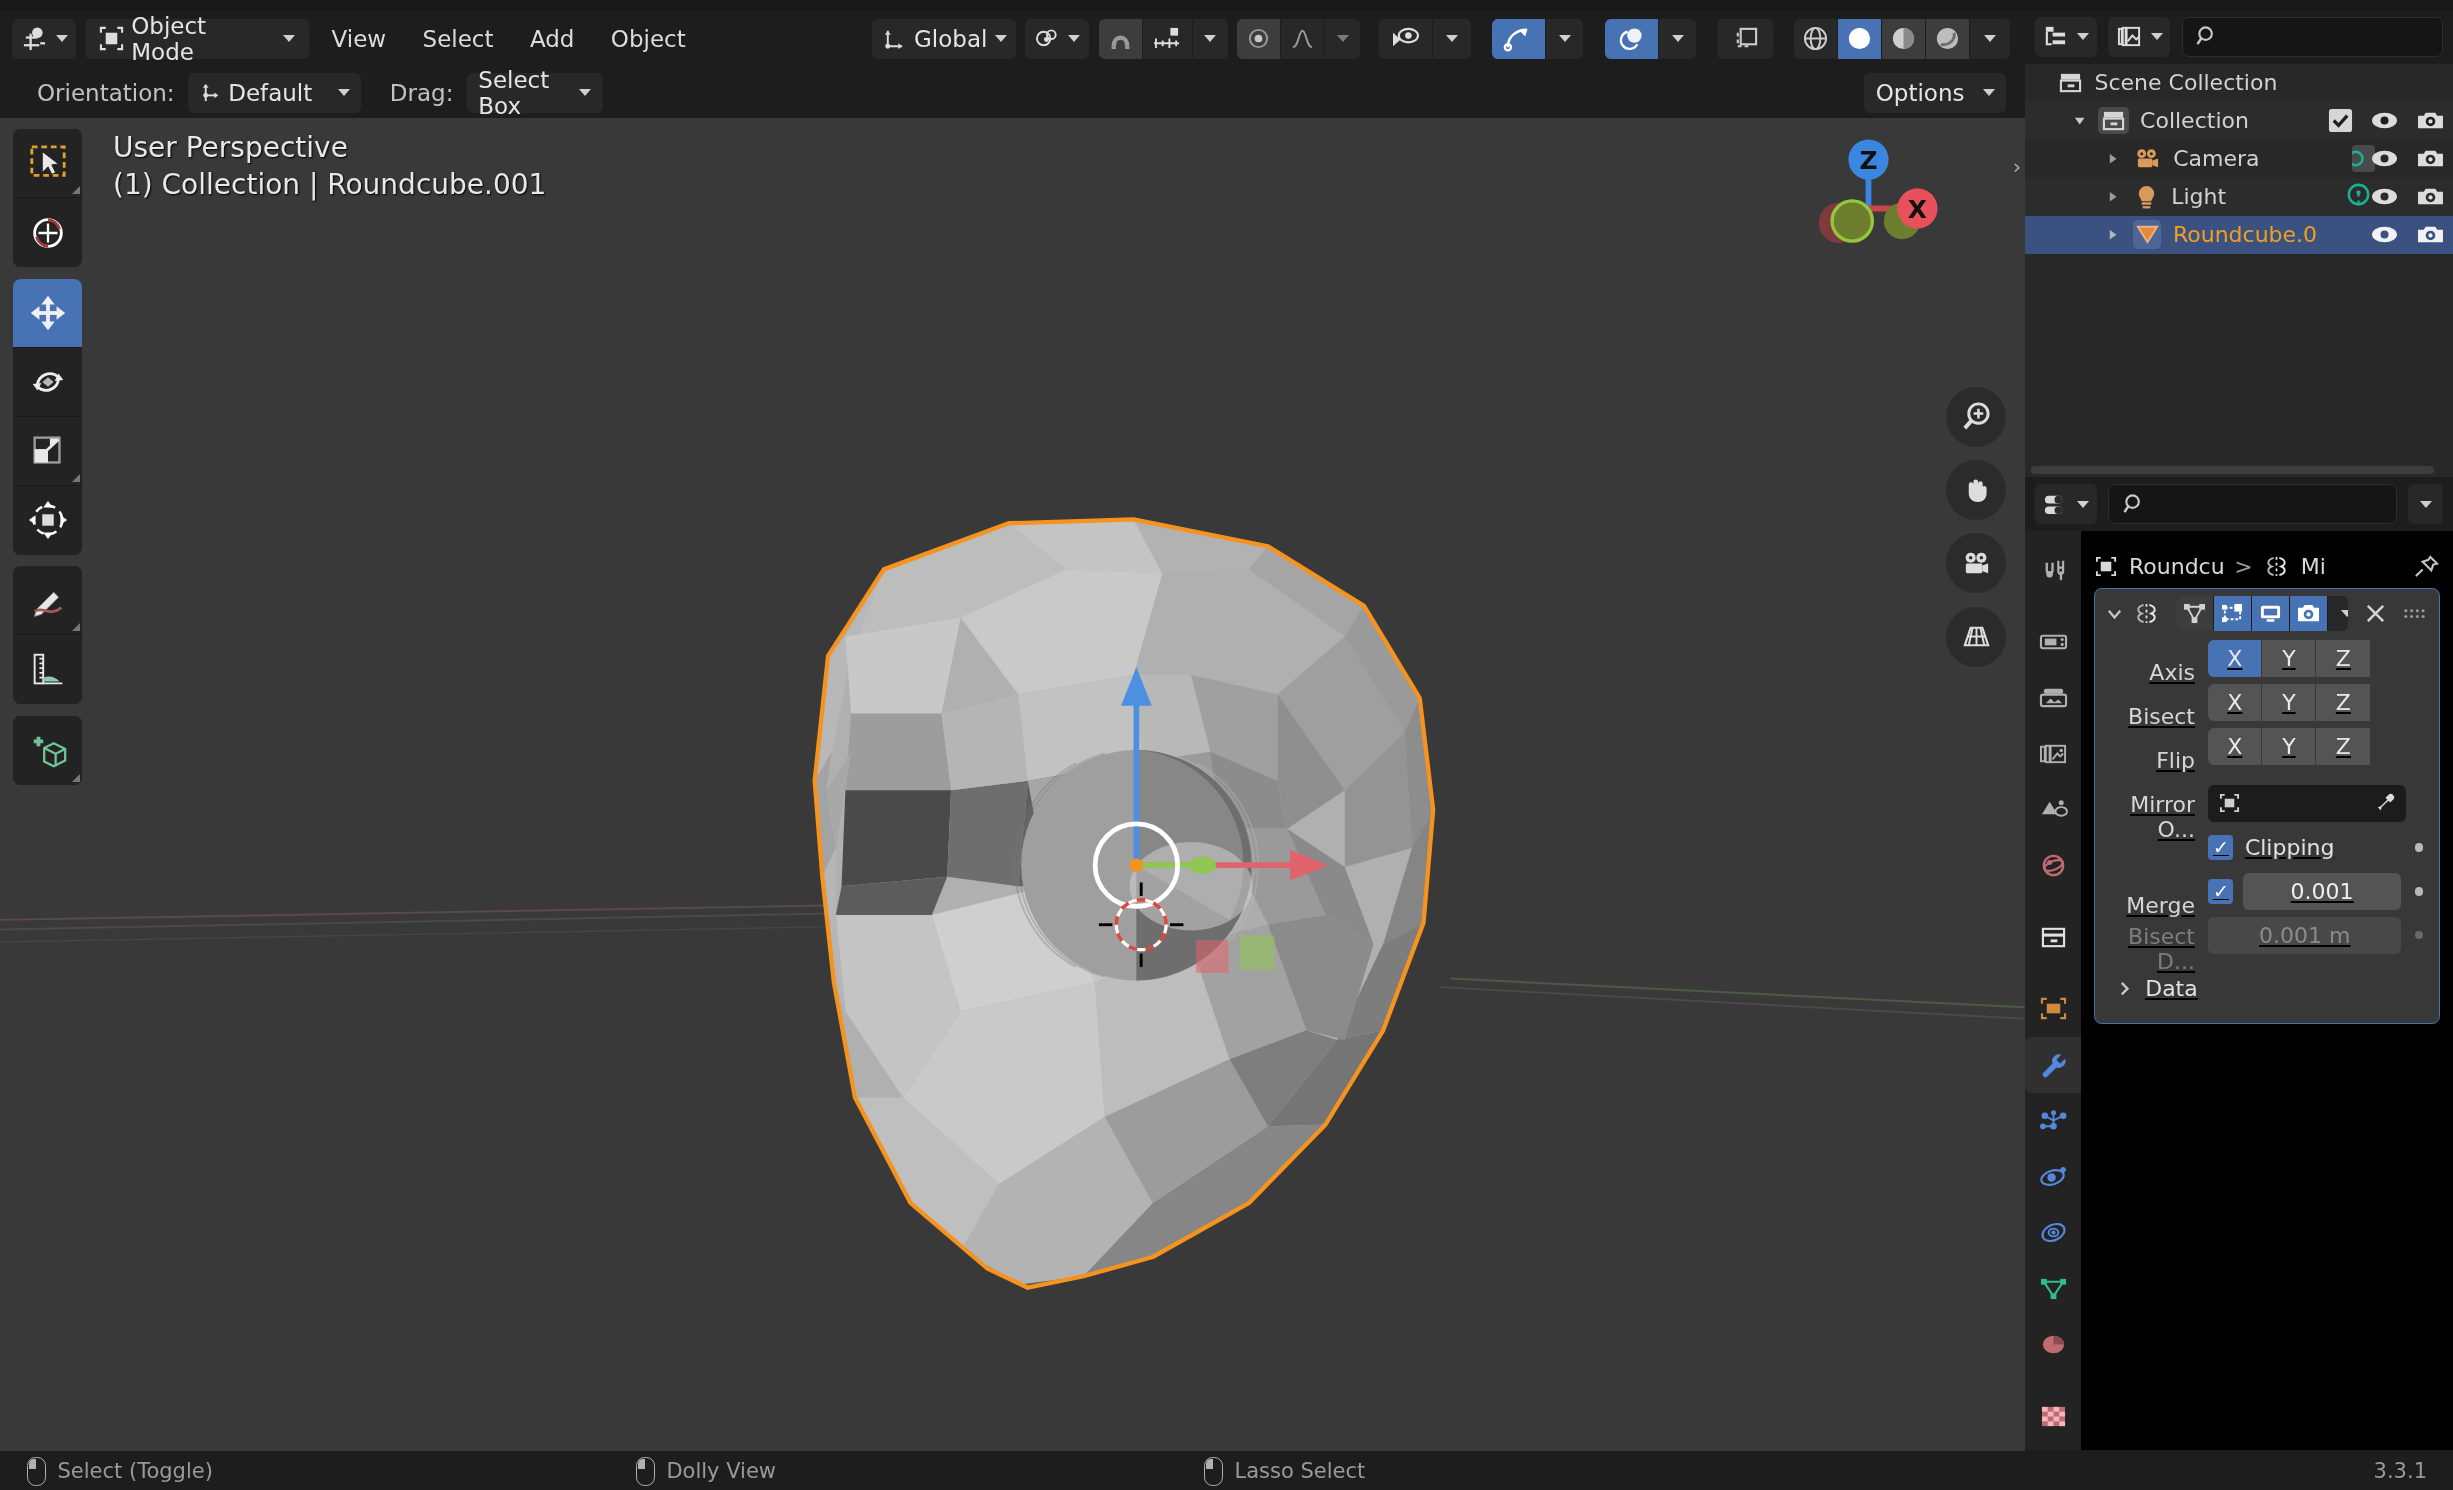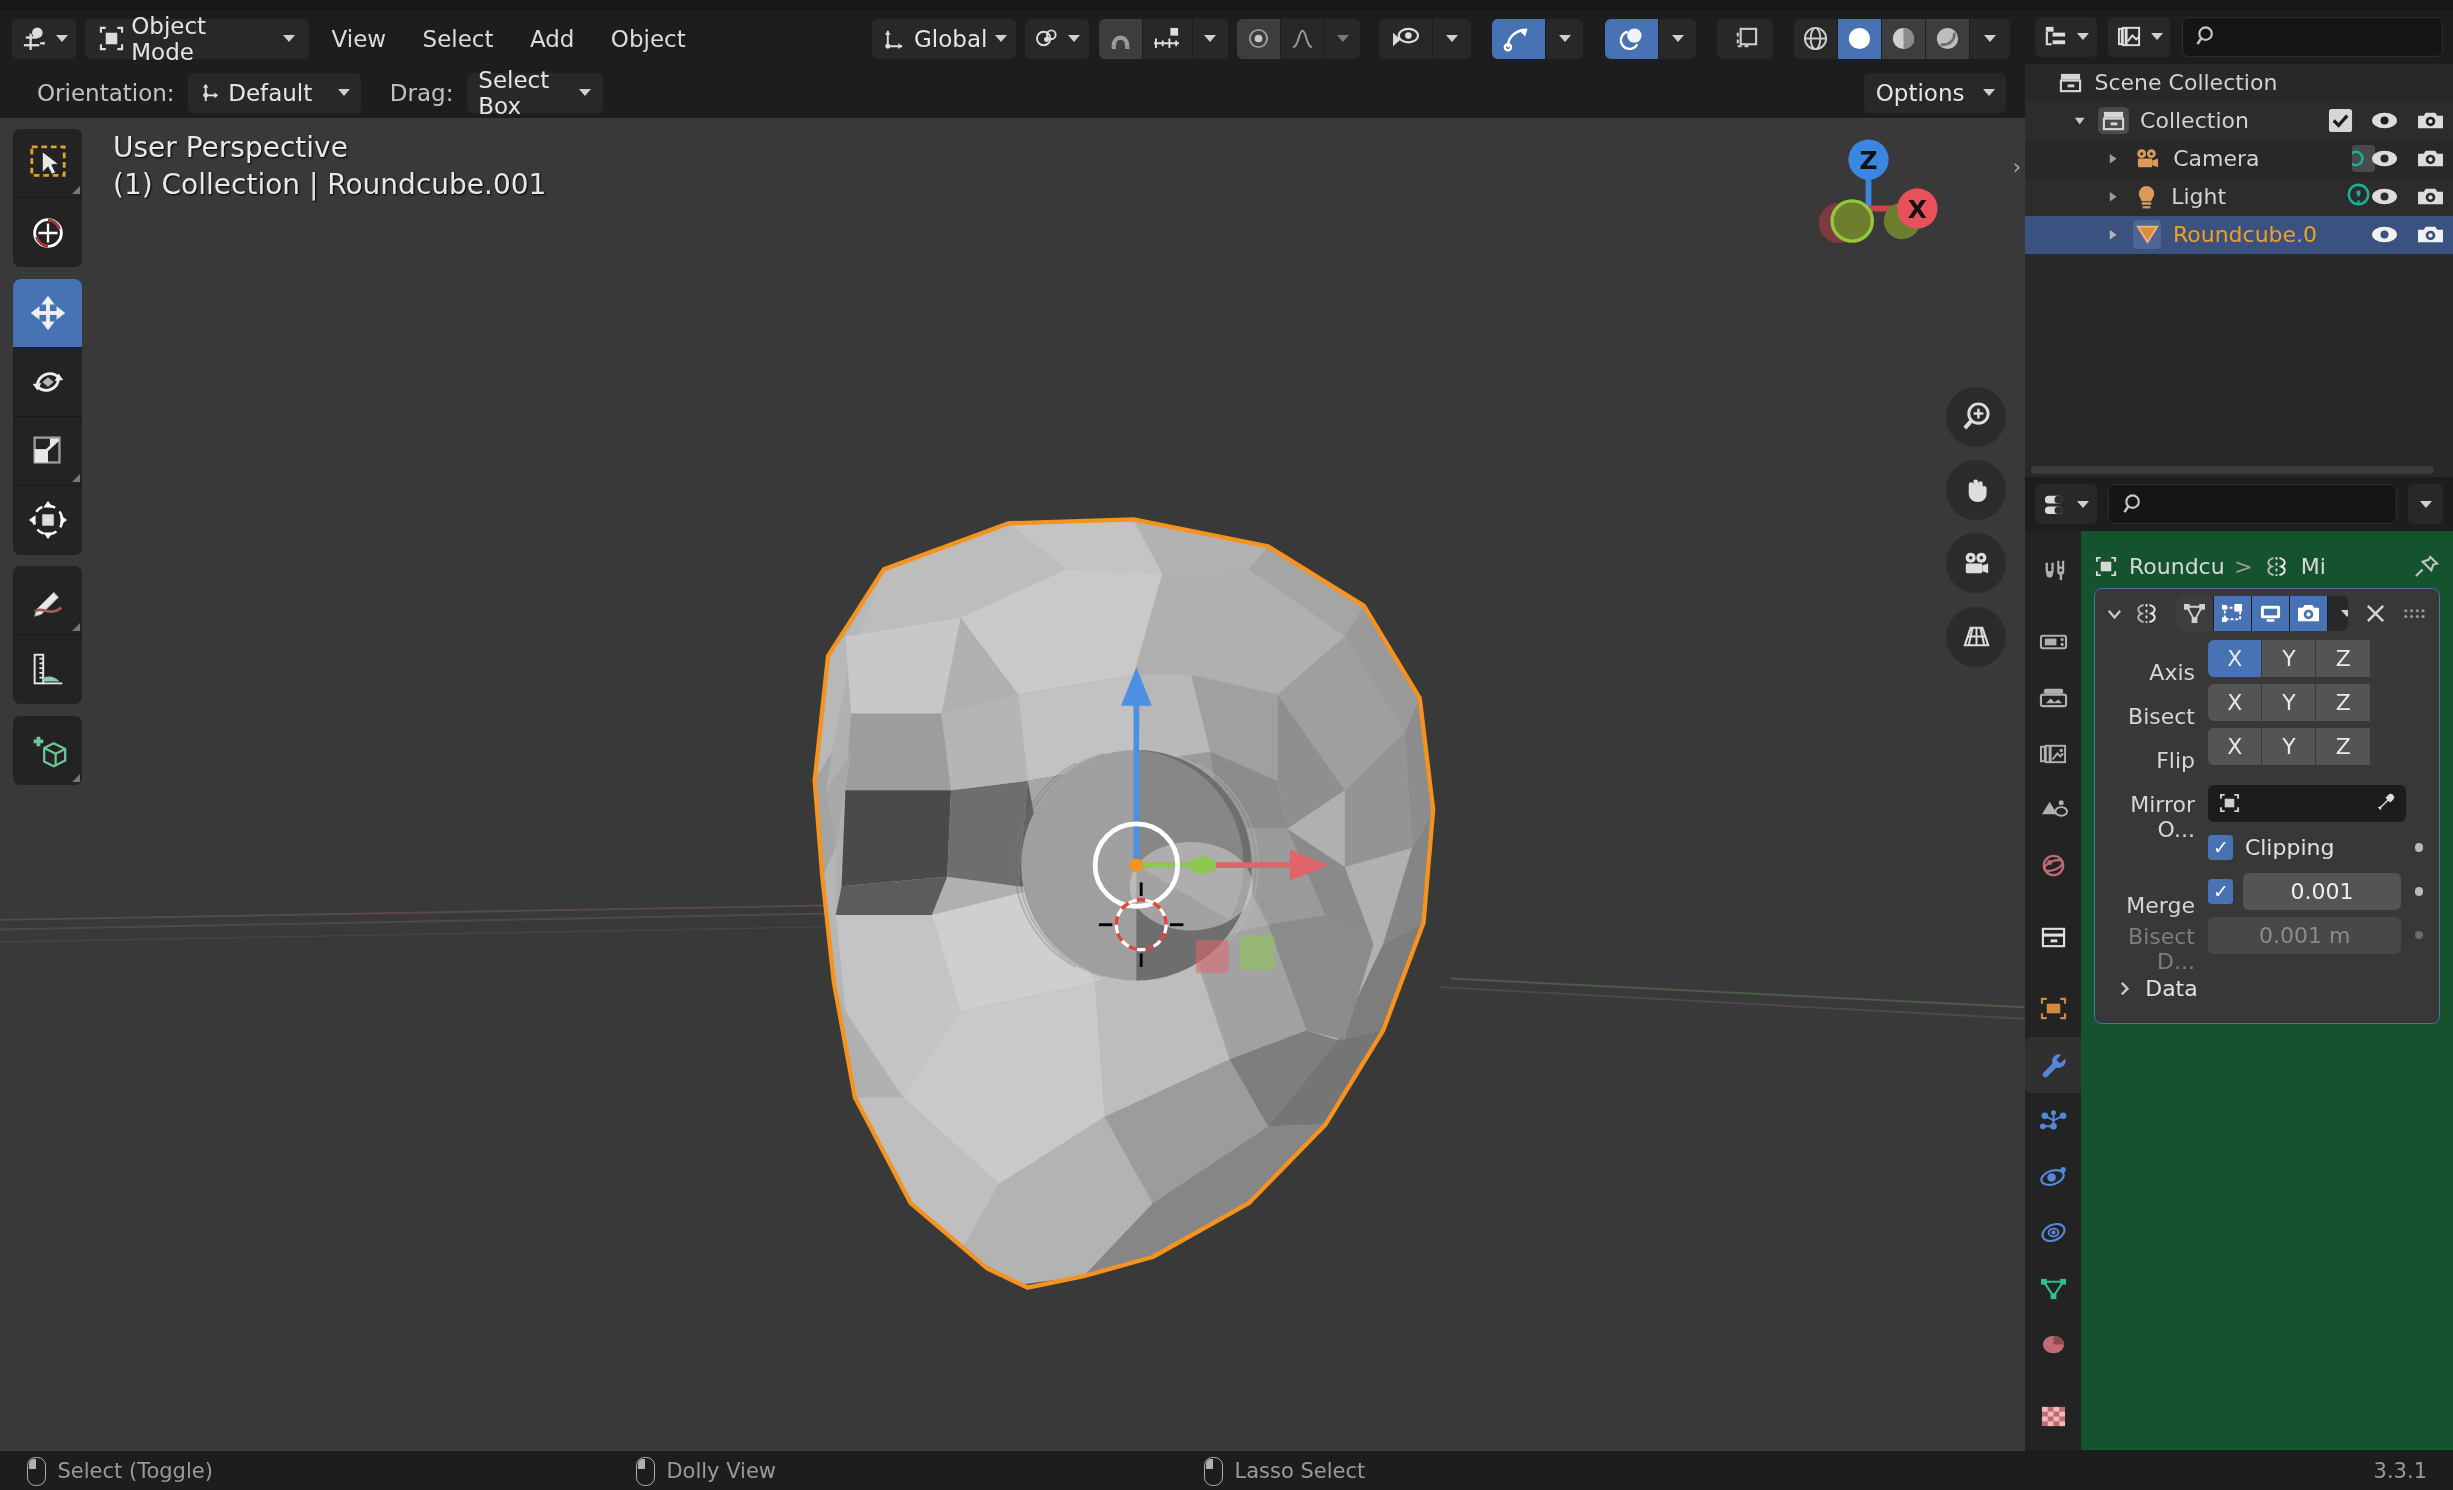--- a/index.html
+++ b/index.html
@@ -74,21 +74,21 @@
   .olrt { position:absolute; right:7.7px; top:0; height:38px; display:flex; align-items:center; gap:17.3px; }
 
   
   #props { position:absolute; left:2025px; top:477px; width:428px; height:973px; background:#303030; }
   #pr-header { height:54px; display:flex; align-items:center; gap:11.5px; padding:0 9.6px; background:#1d1d1d;}
   #pr-tabs { position:absolute; left:0; top:54px; width:56px; bottom:0; background:#232323;
              display:flex; flex-direction:column; align-items:center; padding-top:11.5px; gap:0; }
   .ptab { width:56px;height:56px; display:flex;align-items:center;justify-content:center; }
   .ptab.on { background:#303030; border-radius:6.7px 0 0 6.7px; }
   .psep { height:15.4px; }
-  #pr-body { position:absolute; left:56px; top:54px; right:0; bottom:0; background:#14532d; padding:13.4px; }
+  #pr-body { position:absolute; left:56px; top:54px; right:0; bottom:0; background:#000000; padding:13.4px;text-decoration:underline; }
 
   .breadcrumb { display:flex; align-items:center; gap:9.6px; color:#d8d8d8; font-size:22px; height:44px; }
   .addmod { height:48px; background:#282828; border-radius:6.7px; display:flex; align-items:center;
             justify-content:space-between; padding:0 15.4px; color:#e3e3e3; font-size:23px; margin:7.7px 0 13.4px; }
 
   .modcard { border:1.9px solid #4772b3; border-radius:7.7px; background:#383838; padding:0 0 11.5px 0; }
   .modhdr { height:48px; display:flex; align-items:center; gap:7.7px; padding:0 9.6px; }
   .rowm { display:flex; align-items:center; height:42px; margin-bottom:1.9px; }
   .rowlbl { width:113px; text-align:right; padding-right:13.4px; color:#d6d6d6; font-size:22px;margin-top:28px; }
   .rowlbl.dim { color:#7e7e7e; }

